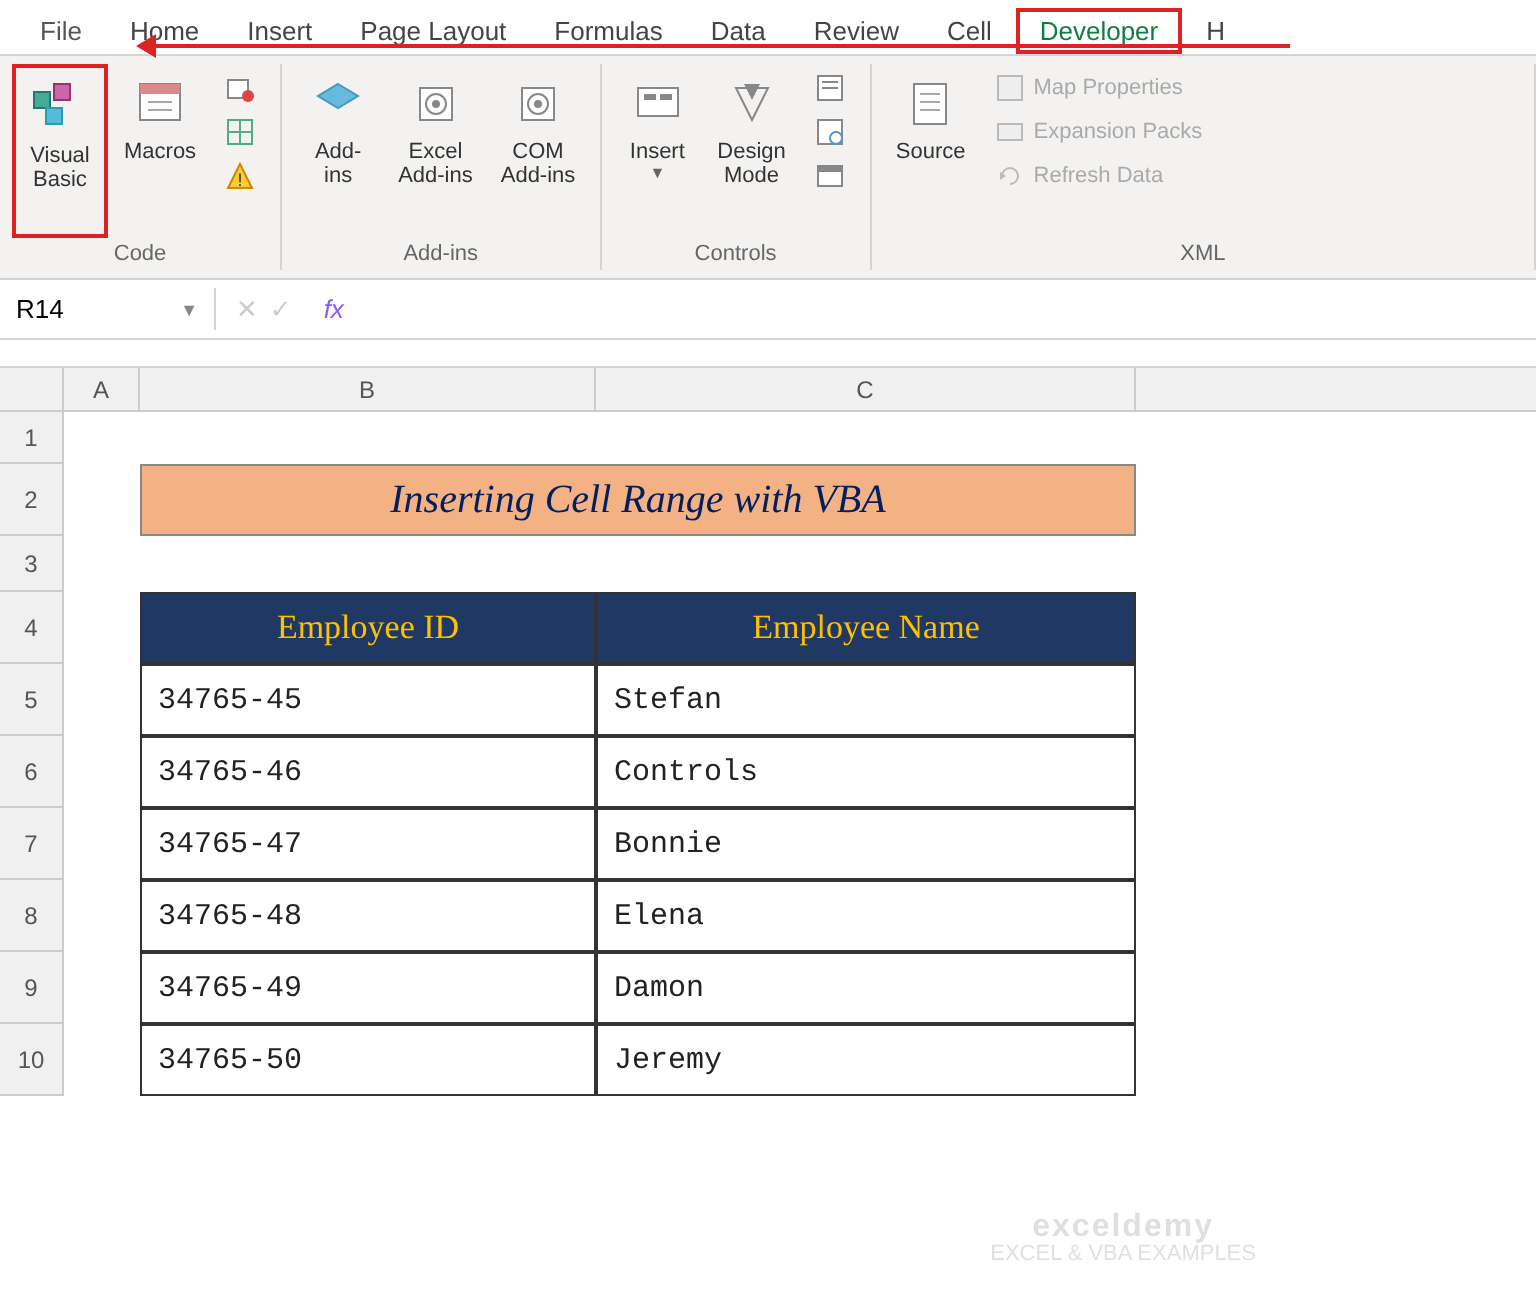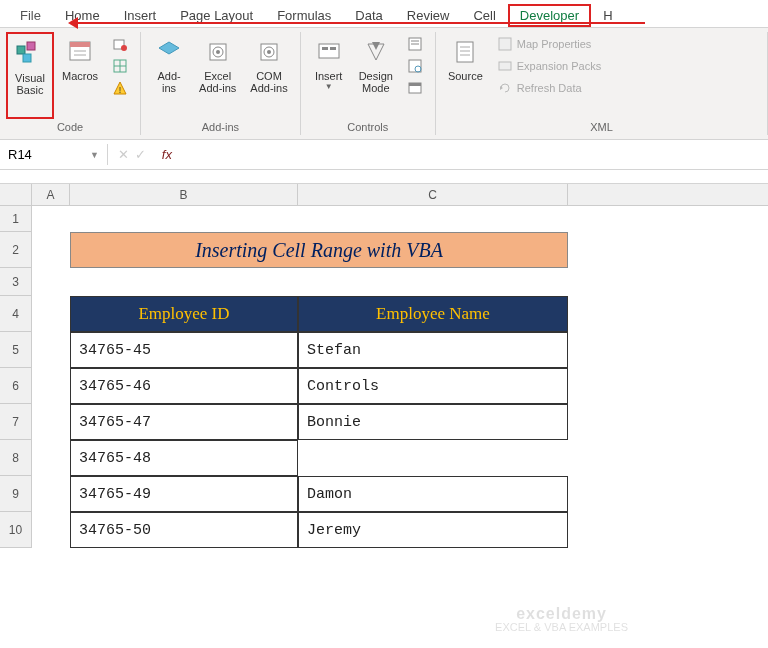--- a/index.html
+++ b/index.html
@@ -27,21 +27,21 @@
 
 
 .arrow-annotation { position: absolute; top: 22px; left: 70px; width: 575px; height: 2px; background: #d22; z-index: 100; }
 .arrow-annotation::before { content: ''; position: absolute; left: -8px; top: -5px; border: 6px solid transparent; border-right: 10px solid #d22; }
 
 
 .namebar { display: flex; align-items: center; height: 30px; border-bottom: 1px solid #d4d4d4; background: #fff; }
 .namebox { width: 108px; border-right: 1px solid #d4d4d4; padding: 3px 8px; font-size: 13px; display: flex; align-items: center; justify-content: space-between; }
 .namebox .drop { color: #888; font-size: 9px; }
 .fx-btns { display: flex; gap: 6px; padding: 0 10px; color: #888; font-size: 13px; }
-.fx-label { font-style: italic; color: #7f1d1d; padding: 0 6px; font-size: 13px; }
+.fx-label { font-style: italic; color: #8b5cf6; padding: 0 6px; font-size: 13px; }
 .formula-input { flex: 1; border: none; padding: 3px; font-size: 13px; }
 
 
 .grid-wrap { position: relative; }
 .col-headers { display: flex; height: 22px; background: #f0f0f0; border-bottom: 1px solid #ccc; }
 .corner { width: 32px; border-right: 1px solid #ccc; background: #f0f0f0; }
 .col-h { border-right: 1px solid #ccc; text-align: center; font-size: 12px; color: #555; line-height: 22px; }
 .col-A { width: 38px; }
 .col-B { width: 228px; }
 .col-C { width: 270px; }
@@ -347,20 +347,21 @@
   <div class="row">
     <div class="row-h">7</div>
     <div class="cell col-A"></div>
     <div class="cell col-B tbl-cell">34765-47</div>
     <div class="cell col-C tbl-cell">Bonnie</div>
   </div>
   <div class="row">
     <div class="row-h">8</div>
     <div class="cell col-A"></div>
     <div class="cell col-B tbl-cell">34765-48</div>
+    <div class="cell col-C tbl-cell">Elena</div>
   </div>
   <div class="row">
     <div class="row-h">9</div>
     <div class="cell col-A"></div>
     <div class="cell col-B tbl-cell">34765-49</div>
     <div class="cell col-C tbl-cell">Damon</div>
   </div>
   <div class="row">
     <div class="row-h">10</div>
     <div class="cell col-A"></div>

